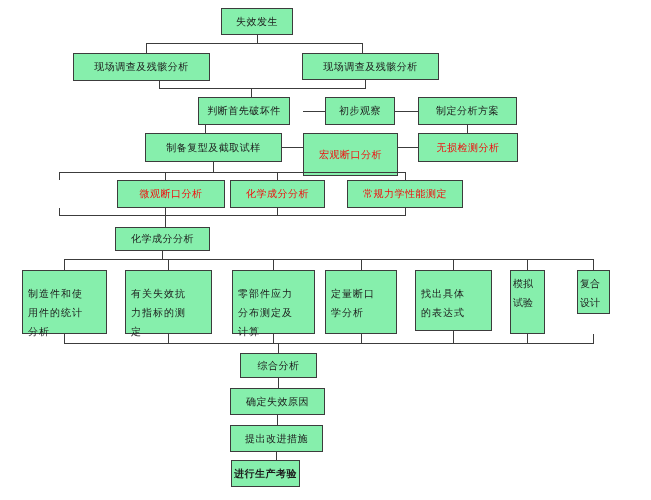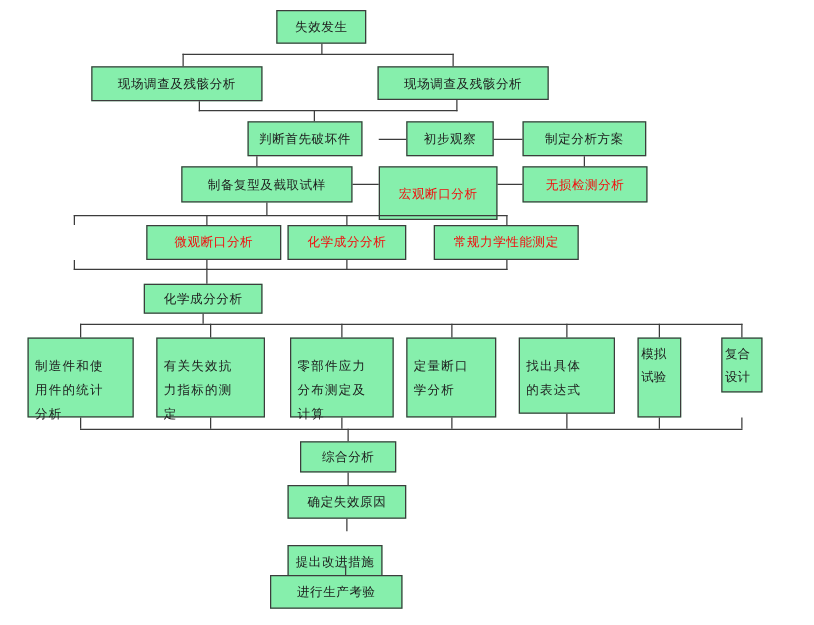--- a/index.html
+++ b/index.html
@@ -65,22 +65,22 @@
   <div class="node ml" style="left:325px;top:270px;width:72px;height:64px;">定量断口
 学分析</div>
   <div class="node ml" style="left:415px;top:270px;width:77px;height:61px;">找出具体
 的表达式</div>
   <div class="node ml" style="left:510px;top:270px;width:35px;height:64px;padding:3px 2px;letter-spacing:0;">模拟
 试验</div>
   <div class="node ml" style="left:577px;top:270px;width:33px;height:44px;padding:3px 2px;letter-spacing:0;">复合
 设计</div>
   <div class="node" style="left:240px;top:353px;width:77px;height:25px;">综合分析</div>
   <div class="node" style="left:230px;top:388px;width:95px;height:27px;">确定失效原因</div>
-  <div class="node" style="left:230px;top:425px;width:76px;height:27px;margin-top:11px;">提出改进措施</div>
-  <div class="node" style="left:216px;top:460px;width:106px;height:27px;">进行生产考验</div>
+  <div class="node" style="left:230px;top:425px;width:93px;height:27px;">提出改进措施</div>
+  <div class="node" style="left:231px;top:460px;width:69px;height:27px;font-weight:bold;">进行生产考验</div>
 
   <div class="ln" style="left:257px;top:35px;width:1px;height:9px;"></div>
   <div class="ln" style="left:146px;top:43px;width:217px;height:1px;"></div>
   <div class="ln" style="left:146px;top:43px;width:1px;height:10px;"></div>
   <div class="ln" style="left:362px;top:43px;width:1px;height:10px;"></div>
 
   <div class="ln" style="left:159px;top:81px;width:1px;height:8px;"></div>
   <div class="ln" style="left:365px;top:80px;width:1px;height:9px;"></div>
   <div class="ln" style="left:159px;top:88px;width:207px;height:1px;"></div>
   <div class="ln" style="left:251px;top:88px;width:1px;height:9px;"></div>

